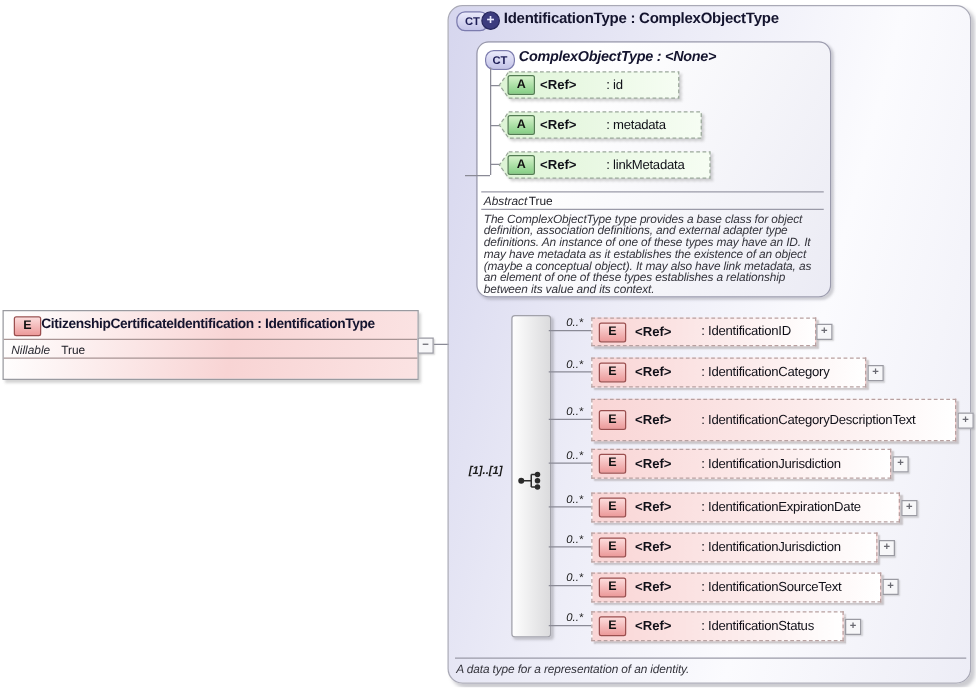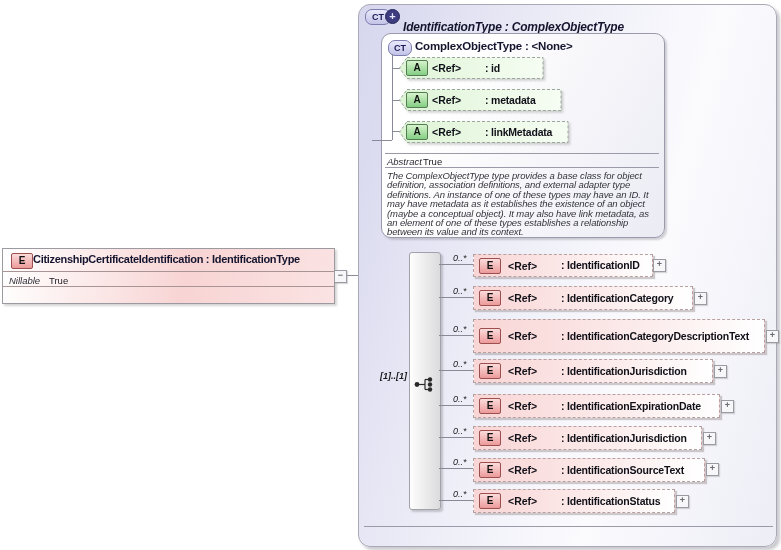--- a/index.html
+++ b/index.html
@@ -26,35 +26,35 @@
     background:#3c3c7e;border:1px solid #26265c;color:#e8e8ff;font-size:11px;font-weight:bold;
     text-align:center;line-height:12px;}
 
   
   .base-box{
     left:22px;top:28px;width:282px;height:203px;
     border:1px solid #9a9aac;border-radius:10px;
     background:linear-gradient(120deg,#ffffff 25%,#ebebf4 100%);
     box-shadow:2px 2px 2px rgba(140,140,150,.4);
   }
-  .base-title{font-size:11.5px;}
+  .base-title{font-size:11.5px;font-style:italic;}
 
   
   .tag{display:inline-block;width:20px;height:14px;border-radius:2px;text-align:center;
     font-size:10px;font-weight:bold;line-height:14px;color:#111;flex:0 0 20px;}
   .e-tag{border:1px solid #9b4f4f;background:linear-gradient(#fcdcdc,#ec9a9a);}
   .a-tag{border:1px solid #537c53;background:linear-gradient(#d7f3cc,#84ce84);}
 
   
   .attr-row{position:absolute;height:24px;filter:drop-shadow(2px 2px 1px rgba(130,130,130,.35));}
   .attr-row svg{position:absolute;left:0;top:0;}
   .attr-content{position:absolute;left:0;top:0;height:24px;display:flex;align-items:center;}
   .attr-content .tag{margin-left:8px;}
   .ref{font-size:10.5px;font-weight:bold;color:#101018;margin-left:4px;width:53px;flex:0 0 53px;}
-  .nm{font-size:10.5px;font-weight:bold;color:#101018;letter-spacing:-.2px;}
+  .nm{font-size:10.5px;font-weight:normal;color:#101018;letter-spacing:-.2px;}
 
   
   .elem-box{position:absolute;display:flex;align-items:center;
     border:1px solid #b7a0a0;border-style:dashed;
     background:linear-gradient(to right,#f9d5d5 0%,#fcecec 60%,#ffffff 100%);
     box-shadow:2px 2px 1px rgba(140,130,130,.4);}
   .elem-box .tag{margin-left:5px;}
   .elem-box .ref{margin-left:7px;}
   .elem-box .nm{flex:1;word-break:break-all;line-height:11px;padding-right:2px;}
 
@@ -101,21 +101,21 @@
   </svg>
 
   <div class="hline" style="left:345px;top:275px;width:25px;"></div>
   <div class="vline" style="left:370px;top:138px;height:246px;"></div>
   <div class="hline" style="left:370px;top:138px;width:20px;"></div>
   <div class="hline" style="left:370px;top:383px;width:44px;"></div>
 
   <div class="abs type-box">
     <span class="ct-icon" style="left:6px;top:4px;">CT</span>
     <span class="ct-plus" style="left:26px;top:4px;">+</span>
-    <span class="hdr-title" style="left:44px;top:15px;font-style:italic;">IdentificationType : ComplexObjectType</span>
+    <span class="hdr-title" style="left:44px;top:2px;">IdentificationType : ComplexObjectType</span>
 
     <div class="abs base-box">
       <span class="ct-icon" style="left:6px;top:6px;width:22px;">CT</span>
       <span class="hdr-title base-title" style="left:33px;top:6px;">ComplexObjectType : &lt;None&gt;</span>
 
       <div class="vline" style="left:10px;top:20px;height:86px;"></div>
       <div class="hline" style="left:10px;top:34px;width:8px;"></div>
       <div class="hline" style="left:10px;top:66px;width:8px;"></div>
       <div class="hline" style="left:10px;top:97px;width:8px;"></div>
       <div class="hline" style="left:-10px;top:106px;width:20px;"></div>
@@ -164,21 +164,21 @@
     <svg class="abs" style="left:54px;top:371px;" width="24" height="17">
       <circle cx="4" cy="8.5" r="2.4" fill="#2a2a2a"></circle>
       <line x1="4" y1="8.5" x2="12" y2="8.5" stroke="#2a2a2a" stroke-width="1.2"></line>
       <line x1="12" y1="3.5" x2="12" y2="13.5" stroke="#2a2a2a" stroke-width="1.2"></line>
       <circle cx="17" cy="3.5" r="2.2" fill="#2a2a2a"></circle>
       <circle cx="17" cy="8.5" r="2.2" fill="#2a2a2a"></circle>
       <circle cx="17" cy="13.5" r="2.2" fill="#2a2a2a"></circle>
       <line x1="12" y1="3.5" x2="15" y2="3.5" stroke="#2a2a2a" stroke-width="1.2"></line>
       <line x1="12" y1="13.5" x2="15" y2="13.5" stroke="#2a2a2a" stroke-width="1.2"></line>
     </svg>
-    <span class="cardinality" style="left:16px;top:366px;width:32px;text-align:right;">[1]..[1]</span>
+    <span class="cardinality" style="left:16px;top:366px;width:32px;">[1]..[1]</span>
 
     <div class="hline" style="left:80px;top:259px;width:34px;"></div>
     <div class="hline" style="left:80px;top:292px;width:34px;"></div>
     <div class="hline" style="left:80px;top:330px;width:34px;"></div>
     <div class="hline" style="left:80px;top:365px;width:34px;"></div>
     <div class="hline" style="left:80px;top:400px;width:34px;"></div>
     <div class="hline" style="left:80px;top:432px;width:34px;"></div>
     <div class="hline" style="left:80px;top:463px;width:34px;"></div>
     <div class="hline" style="left:80px;top:495px;width:34px;"></div>
 
@@ -241,20 +241,21 @@
     <span class="handle" style="left:347px;top:458px;">+</span>
 
     <div class="elem-box" style="left:114px;top:484px;width:200px;height:22px;">
       <span class="tag e-tag">E</span>
       <span class="ref">&lt;Ref&gt;</span>
       <span class="nm">: IdentificationStatus</span>
     </div>
     <span class="handle" style="left:317px;top:490px;">+</span>
 
     <div class="hline" style="left:5px;top:521px;width:409px;background:#9a9aa8;"></div>
+    <div class="abs annot" style="left:6px;top:526px;width:400px;">A data type for a representation of an identity.</div>
   </div>
 
   <div class="abs left-box">
     <span class="tag e-tag abs" style="left:8px;top:4px;">E</span>
     <span class="left-title">CitizenshipCertificateIdentification : IdentificationType</span>
     <div class="lb-sep" style="top:22px;"></div>
     <span class="abs prop-label" style="left:6px;top:26px;">Nillable</span>
     <span class="abs prop-value" style="left:46px;top:26px;">True</span>
     <div class="lb-sep" style="top:37px;"></div>
   </div>

